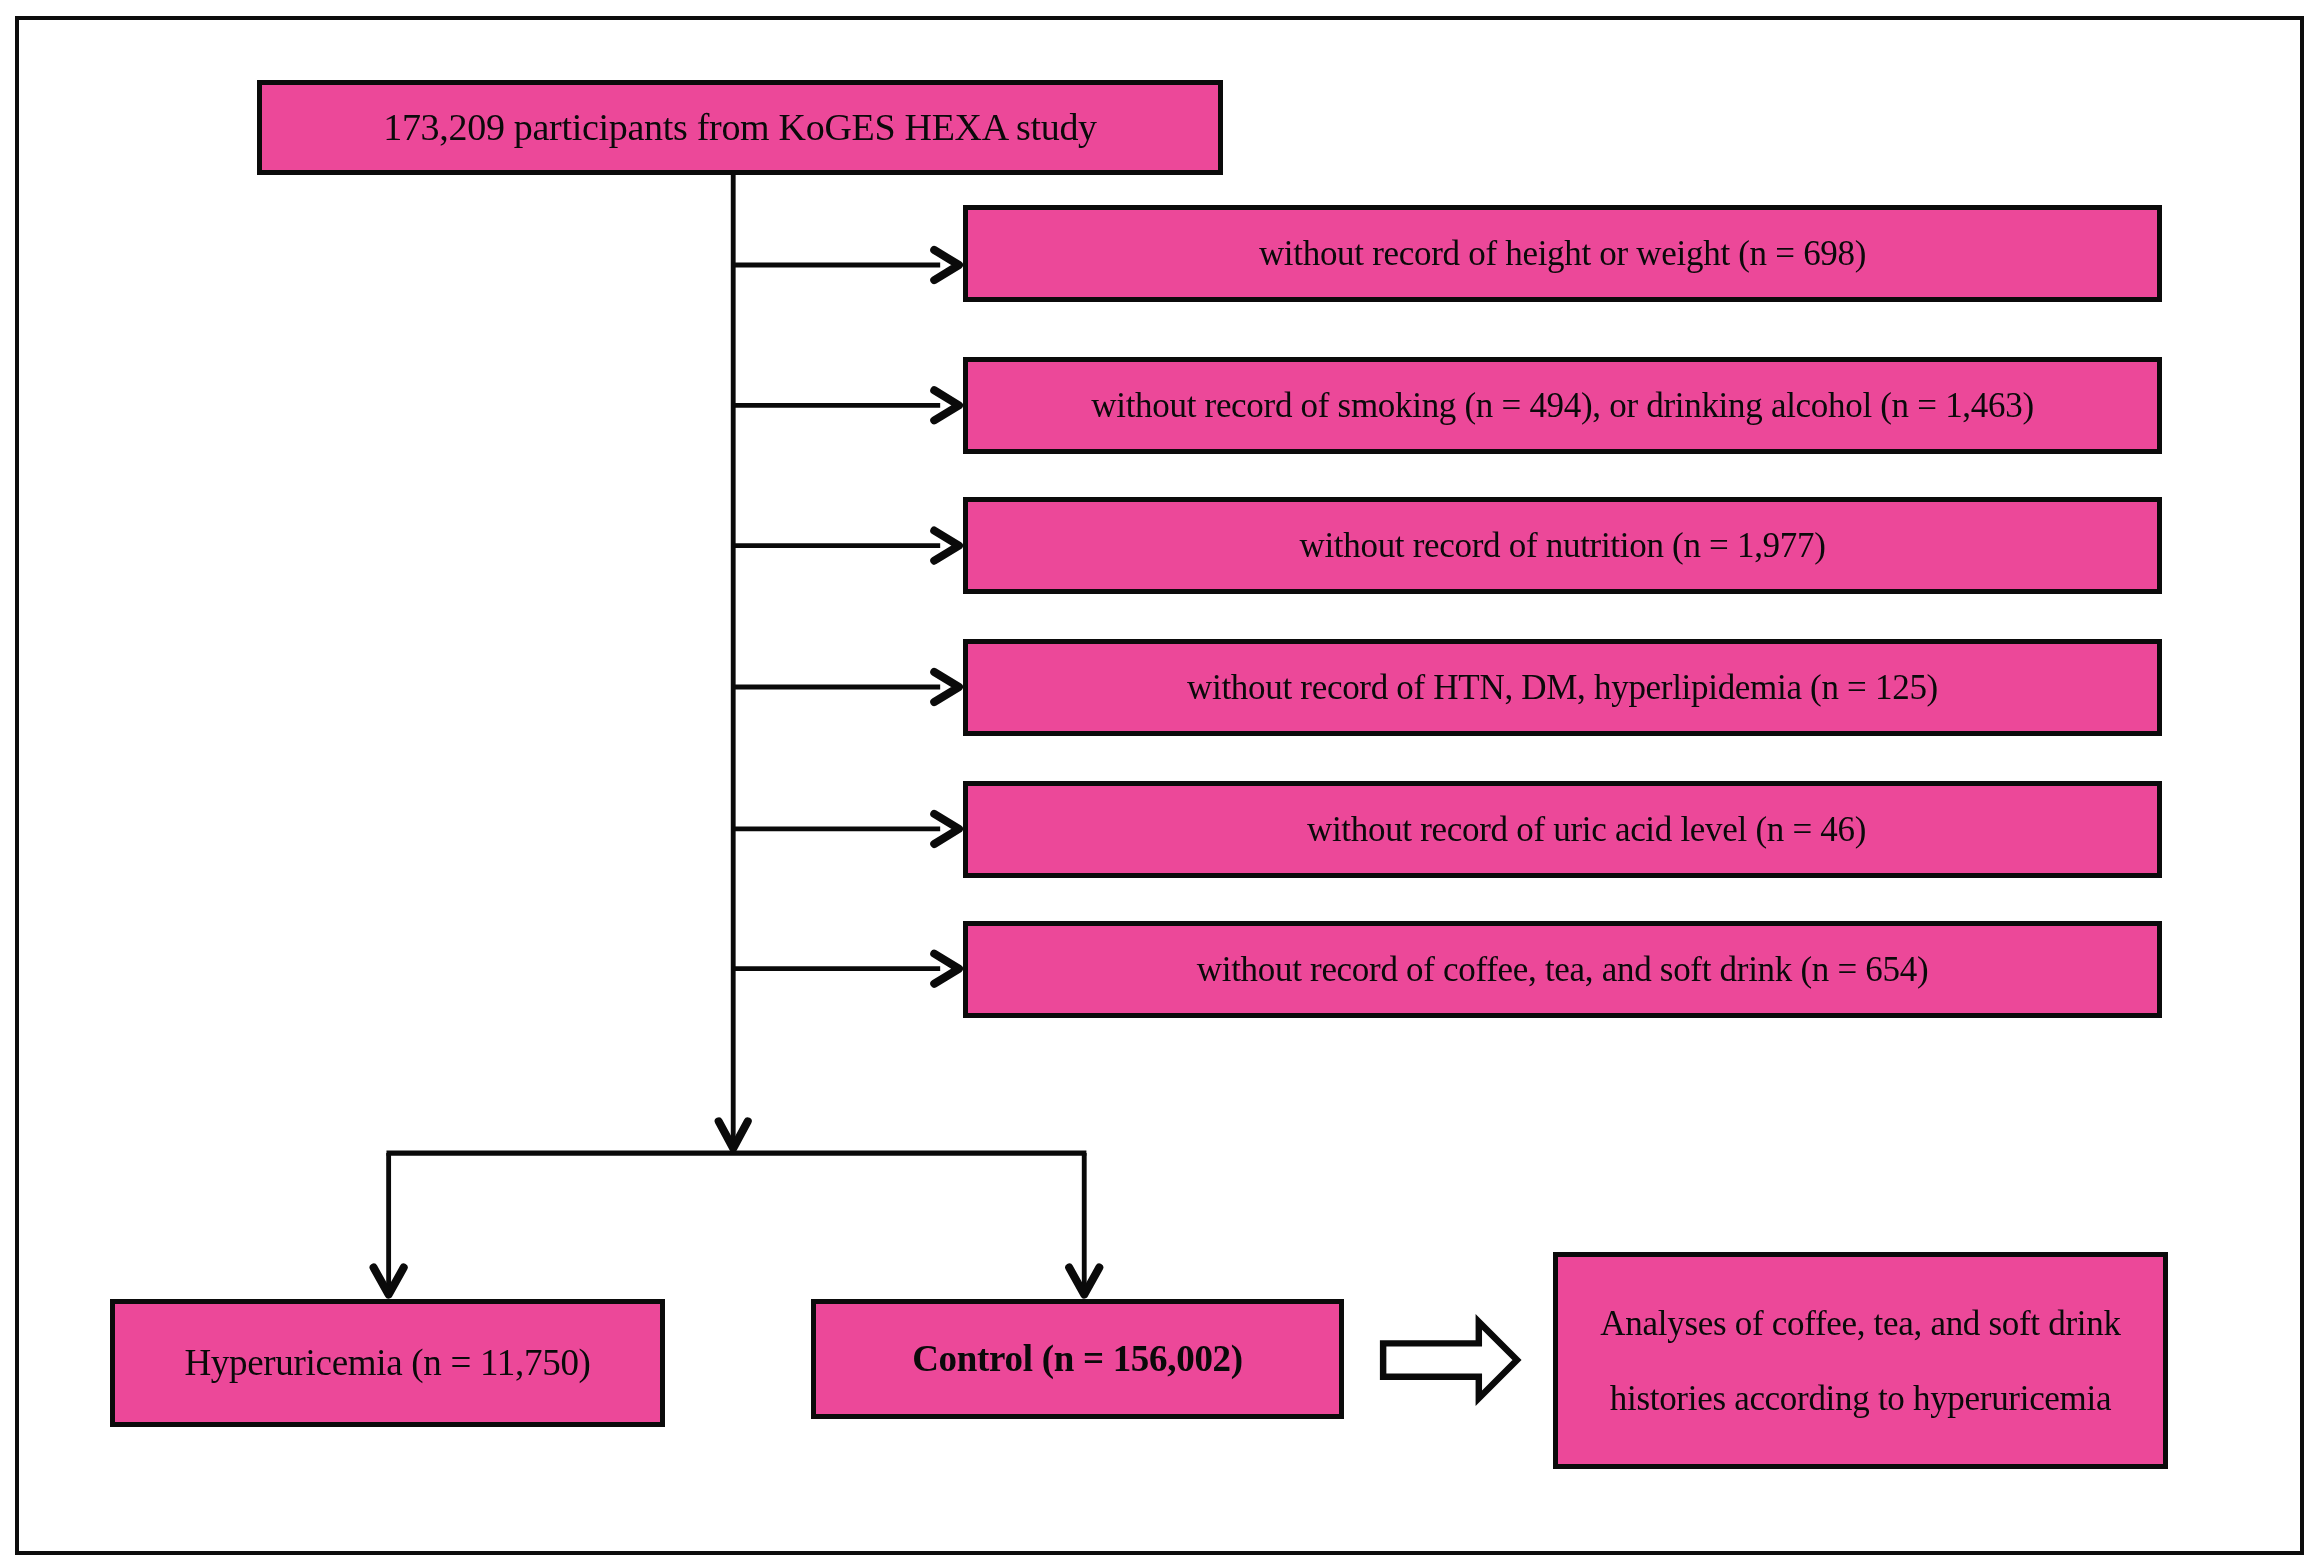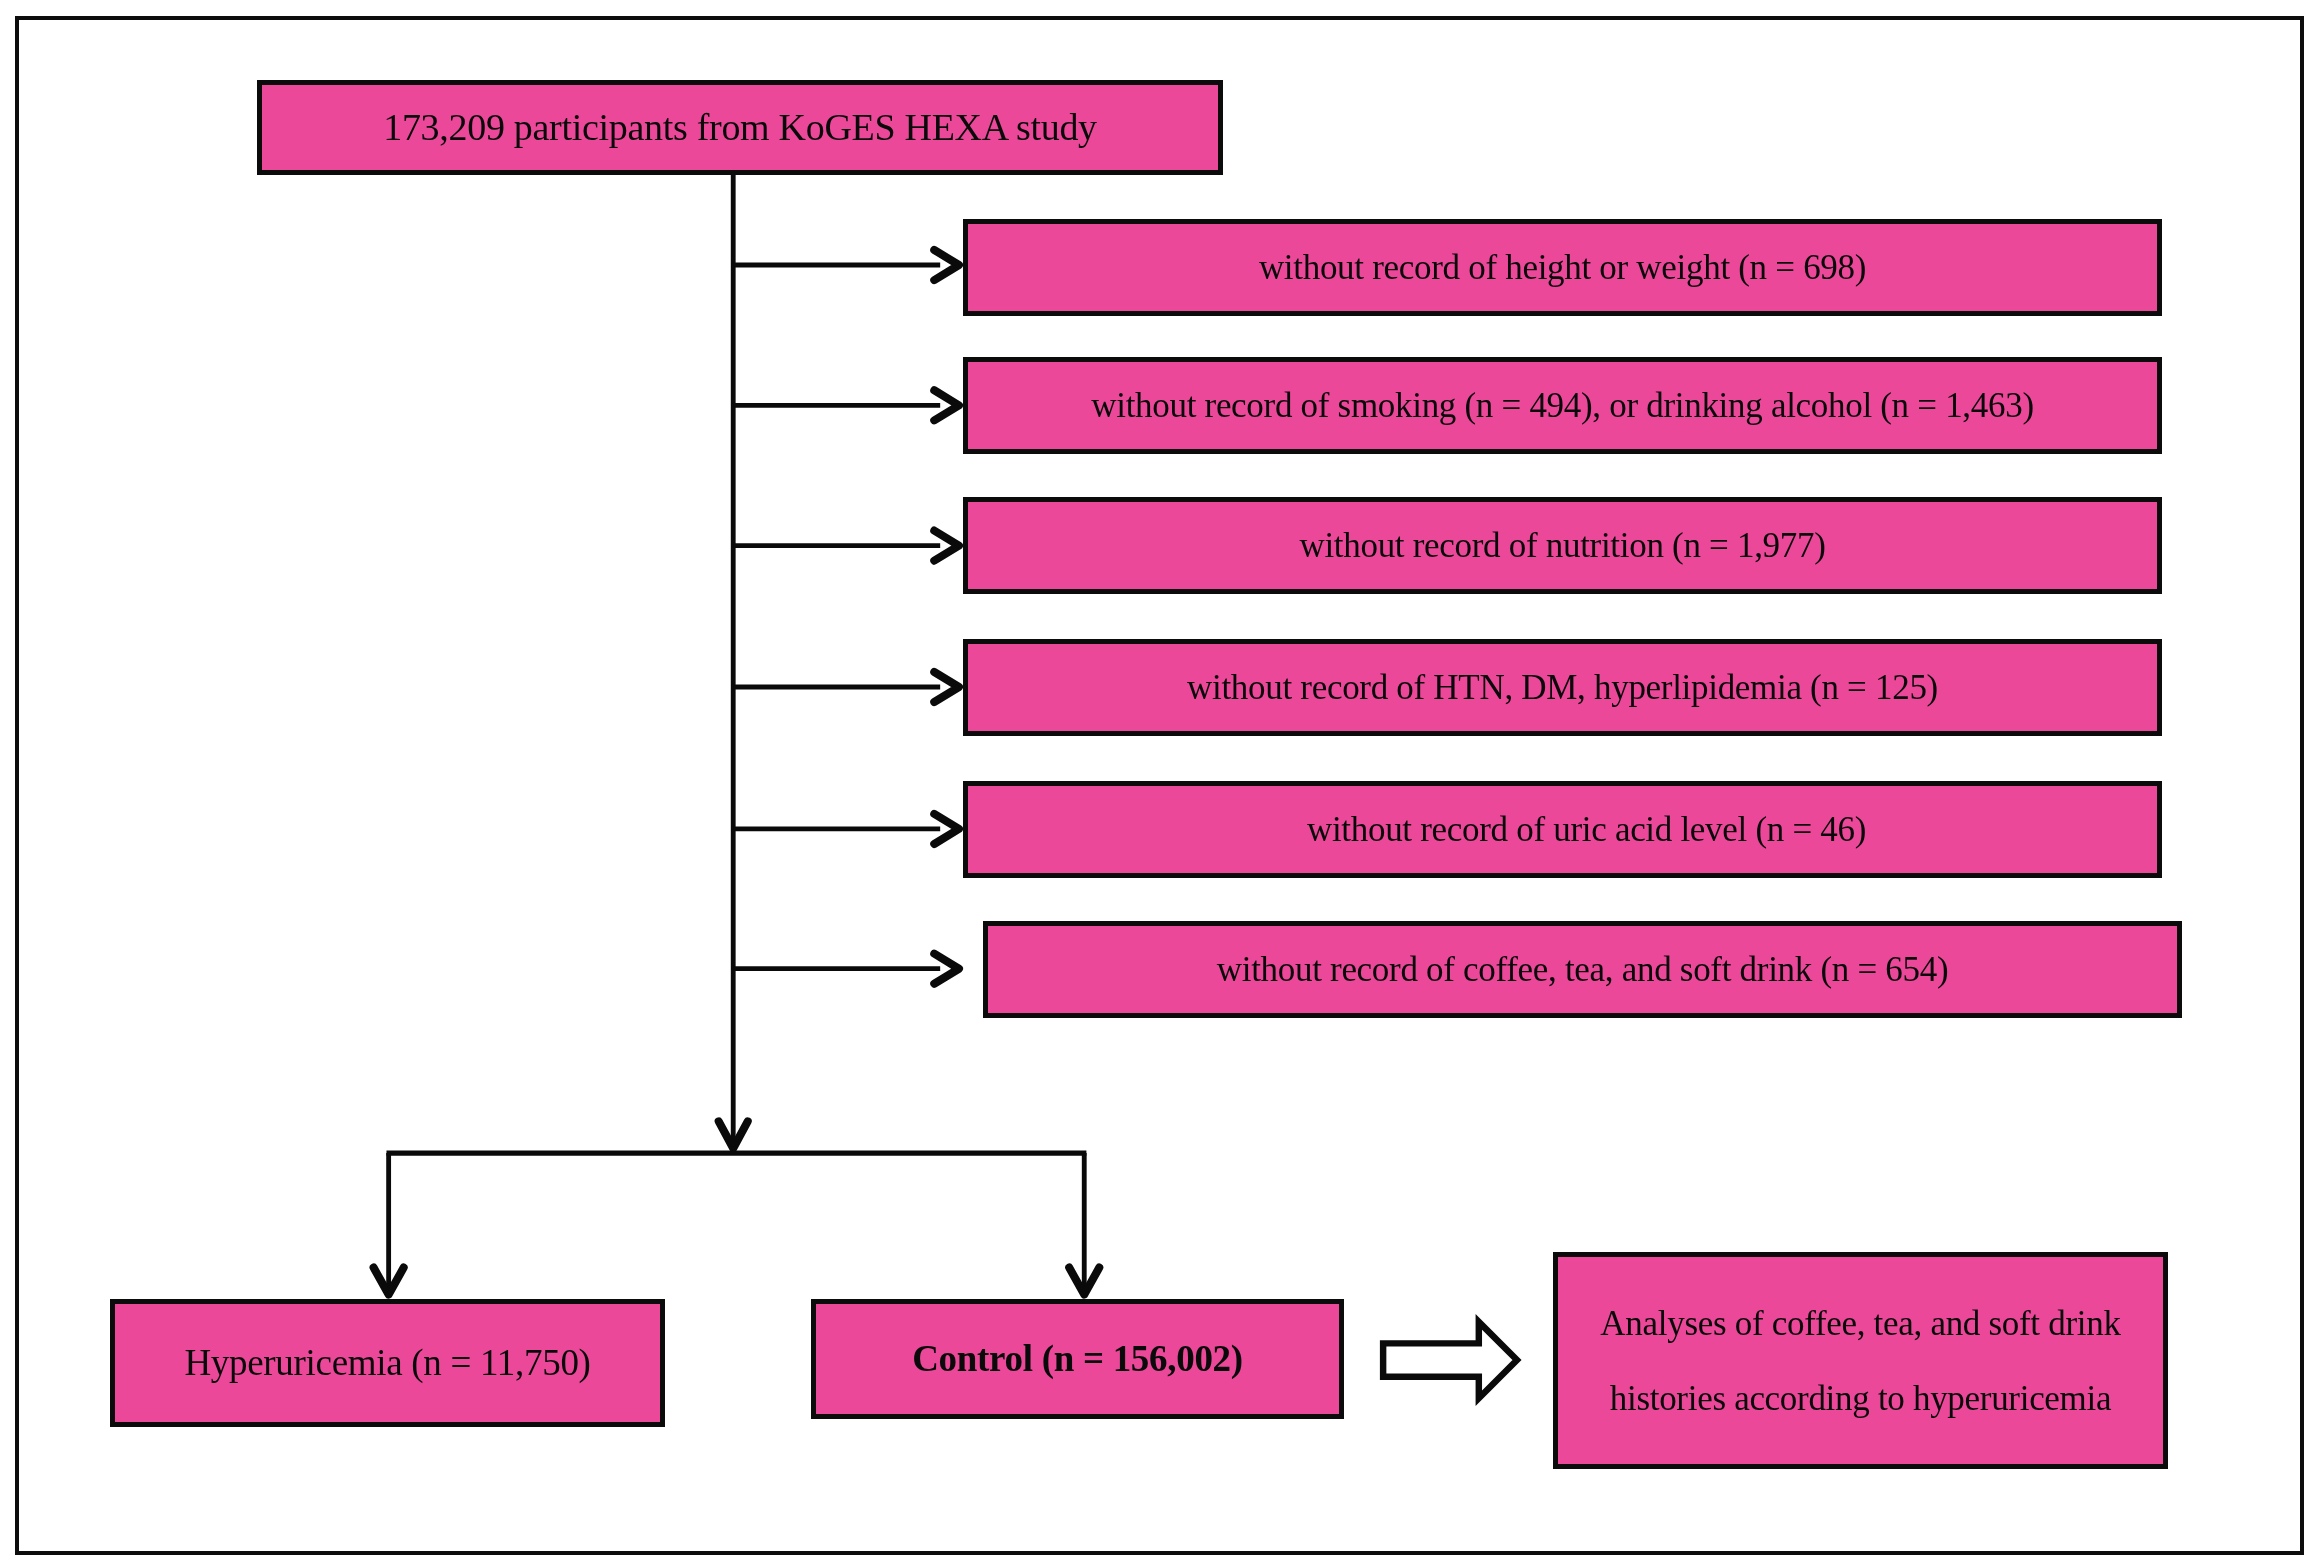--- a/index.html
+++ b/index.html
@@ -48,26 +48,26 @@
     line-height: 1.25;
   }
 
   .node-source {
     left: 257px; top: 80px;
     width: 966px; height: 95px;
     font-size: 38px;
   }
 
   .node-excl { left: 963px; width: 1199px; height: 97px; }
-  .excl-0 { top: 219px; }
+  .excl-0 { top: 205px; }
   .excl-1 { top: 357px; }
   .excl-2 { top: 497px; text-align: center; }
   .excl-3 { top: 639px; }
   .excl-4 { top: 781px; padding-left: 48px; }
-  .excl-5 { top: 921px; margin-left: 20px; }
+  .excl-5 { top: 921px; }
 
   .node-hyper   { left: 110px;  top: 1299px; width: 555px; height: 128px; font-size: 37px; }
   .node-control { left: 811px; top: 1299px; width: 533px;  height: 120px; font-size: 37px; font-weight: bold; }
 
   .node-analysis {
     left: 1553px; top: 1252px;
     width: 615px; height: 217px;
     padding: 0 30px;
     font-size: 35px;
     line-height: 75px;

